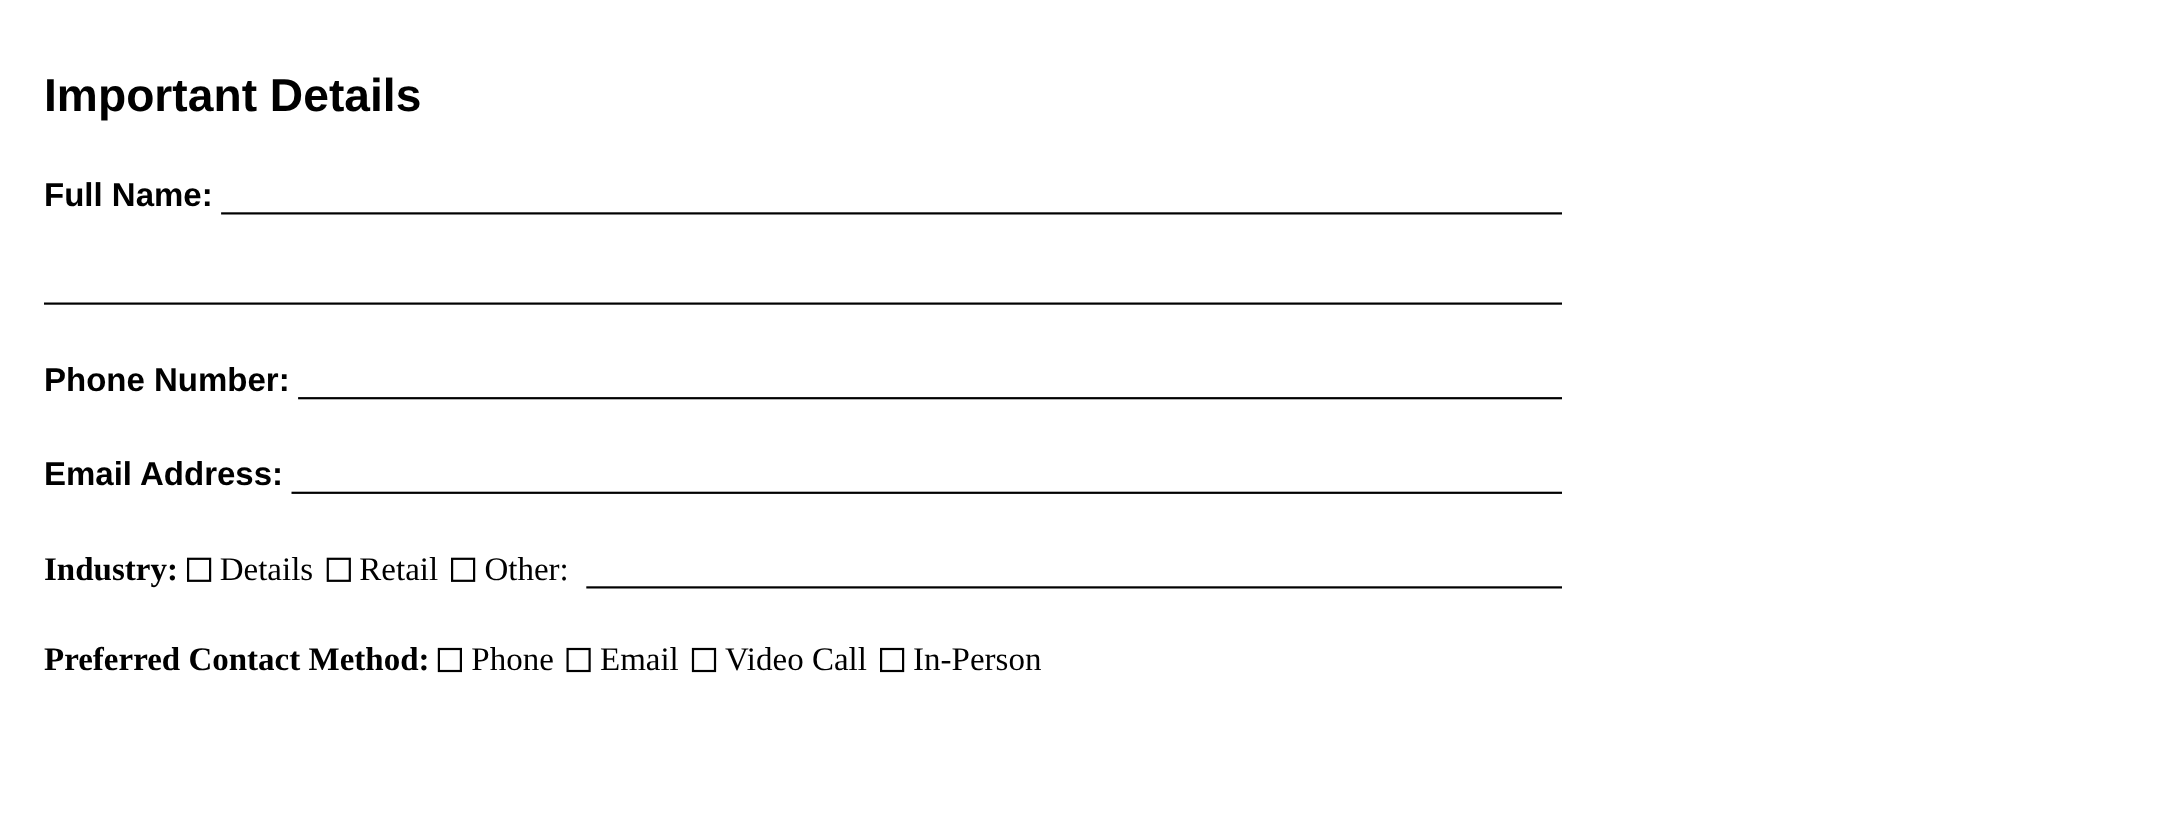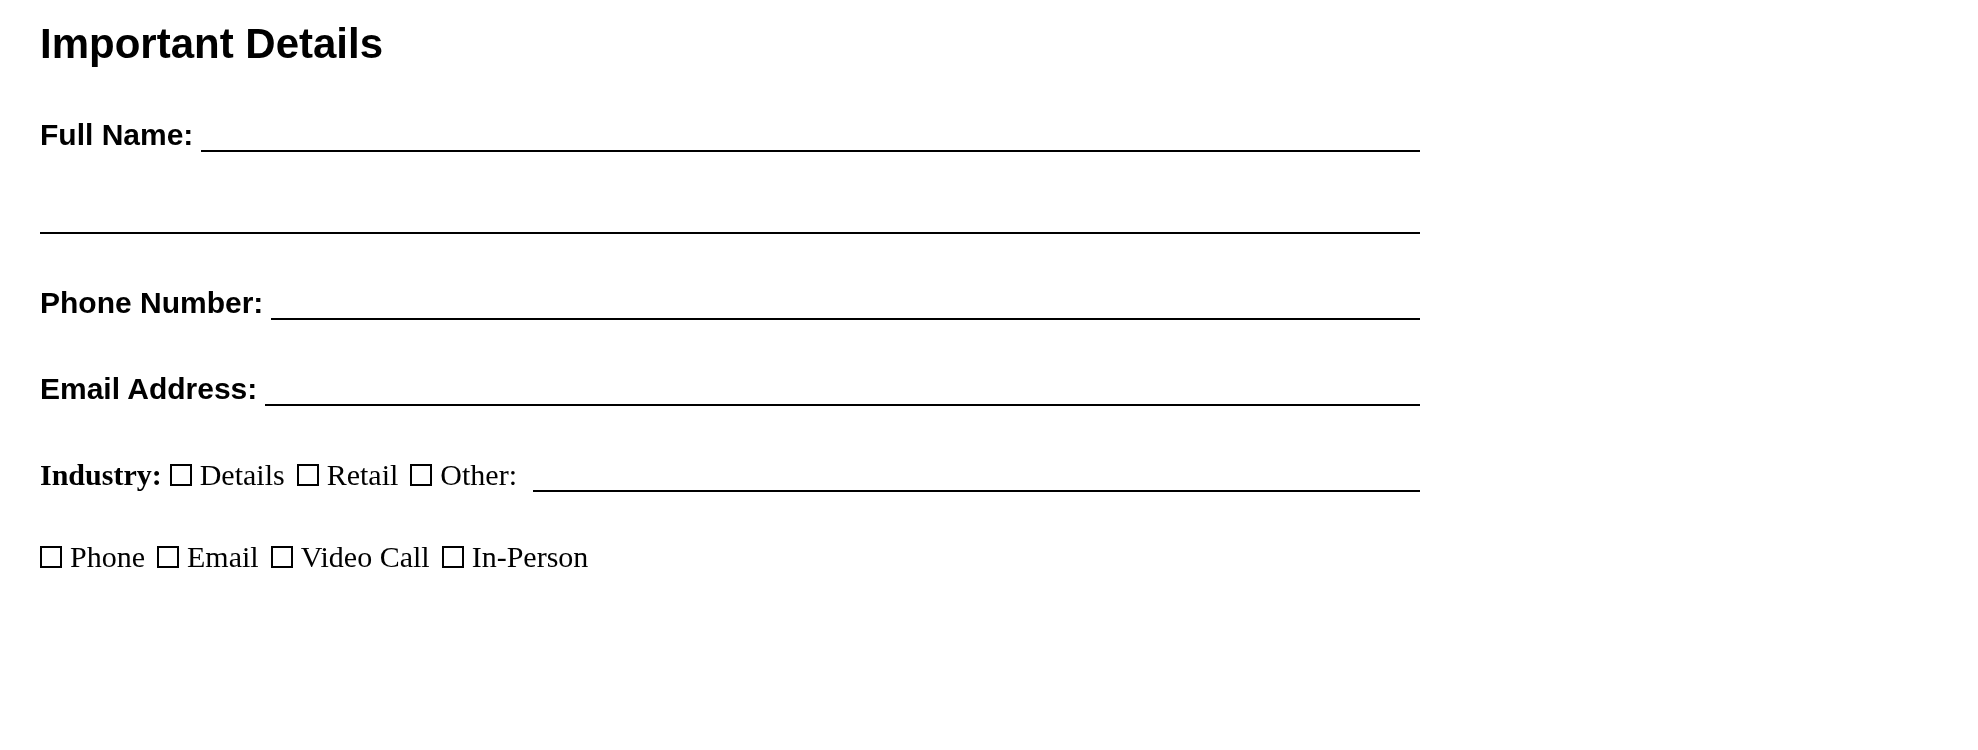--- a/index.html
+++ b/index.html
@@ -12,20 +12,21 @@
       background: #ffffff;
       color: #000000;
       width: 1978px;
       height: 750px;
       padding: 20px 40px;
     }
     .section-title {
       font-size: 42px;
       font-weight: bold;
       margin-bottom: 50px;
+      margin-top: 43px;
     }
     .field-row {
       display: flex;
       align-items: flex-end;
       font-size: 30px;
       margin-bottom: 52px;
       width: 1380px;
     }
     .field-label {
       font-weight: bold;
@@ -114,20 +115,21 @@
     <span class="checkbox-text">Retail</span>
   </span>
   <span class="checkbox-item">
     <span class="checkbox-box"></span>
     <span class="checkbox-text">Other:</span>
   </span>
   <span class="other-line"></span>
 </div>
 
 <div class="checkbox-row last-row">
+  <span class="checkbox-label">Preferred Contact Method:</span>
   <span class="checkbox-item">
     <span class="checkbox-box"></span>
     <span class="checkbox-text">Phone</span>
   </span>
   <span class="checkbox-item">
     <span class="checkbox-box"></span>
     <span class="checkbox-text">Email</span>
   </span>
   <span class="checkbox-item">
     <span class="checkbox-box"></span>

